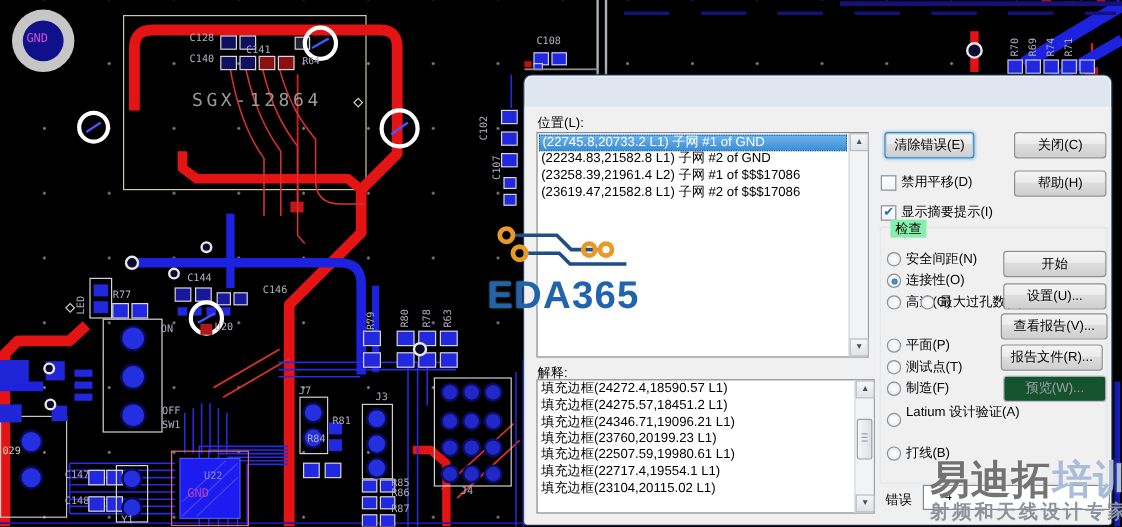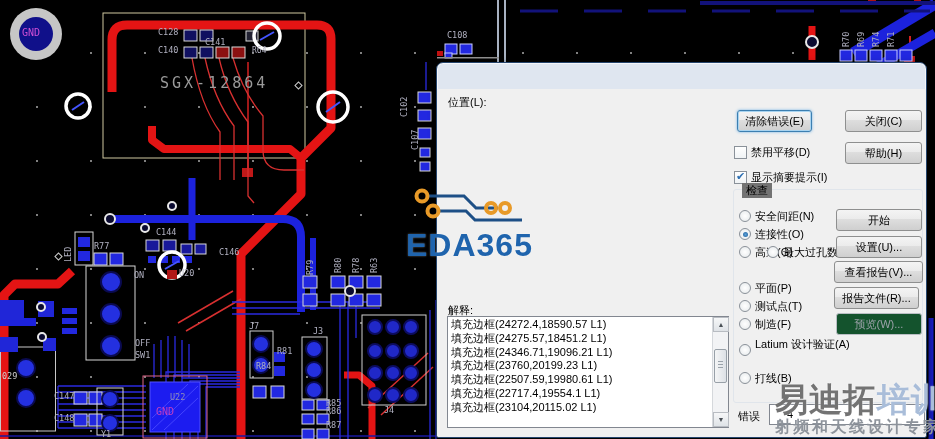--- a/index.html
+++ b/index.html
@@ -69,21 +69,21 @@
     line-height:20px;color:#000;cursor:default;white-space:nowrap;}
   .btn.focus{border-color:#3c7fb1;box-shadow:inset 0 0 0 1px #a9d4f0,0 0 3px #74b2e4;}
   .btn.disabled{color:#9ba1a8;background:#14532d;border-color:#b9bec4;}
   .chk-row,.ropt{position:absolute;display:flex;align-items:flex-start;cursor:default;}
   .cb{width:13px;height:13px;border:1px solid #8a9199;background:linear-gradient(#fff,#f0f3f5);
     flex:none;position:relative;margin-right:4px;}
   .cb.checked::after{content:"\2714";position:absolute;left:1px;top:-2px;color:#2d6fb2;font-size:11px;}
   .chk-row span.tx{font-size:11px;line-height:13px;}
   .group{position:absolute;left:296px;top:100px;width:190px;height:214px;
     border:1px solid #e0e5eb;border-radius:3px;}
-  .grp-label{position:absolute;left:8px;top:-7px;background:#737373;padding:0 4px;font-size:11px;}
+  .grp-label{position:absolute;left:8px;top:-7px;background:#86efac;padding:0 4px;font-size:11px;}
   .ropt{left:5px;}
   .radio{width:12px;height:12px;border-radius:50%;border:1px solid #8a9199;flex:none;
     background:radial-gradient(#ffffff,#e4e8ea);position:relative;margin-right:4px;}
   .radio.sel::after{content:"";position:absolute;left:3px;top:3px;width:5px;height:5px;
     border-radius:50%;background:radial-gradient(#5aa0d8,#1f5e98);}
   .rlab{font-size:11px;line-height:13px;max-width:104px;}
   .err-field{position:absolute;left:332px;top:315px;width:156px;height:21px;background:#fff;
     border:1px solid #828790;font-size:11px;line-height:19px;padding-left:17px;}
 </style>
 </head>
@@ -319,21 +319,21 @@
         <div class="pcb-label" style="left: 160px; top: 76px; color: rgb(154, 154, 154); font-size: 15px; letter-spacing: 3px;">SGX-12864</div>
         <div class="pcb-label" style="left: 252px; top: 47px; font-size: 8px;">R64</div>
         <div class="pcb-label" style="left: 447px; top: 31px;">C108</div>
         <div class="pcb-label" style="left: 842px; top: 47px; transform: rotate(-90deg);">R70</div>
         <div class="pcb-label" style="left: 857px; top: 47px; transform: rotate(-90deg);">R69</div>
         <div class="pcb-label" style="left: 872px; top: 47px; transform: rotate(-90deg);">R74</div>
         <div class="pcb-label" style="left: 887px; top: 47px; transform: rotate(-90deg);">R71</div>
         <div class="pcb-label" style="left: 64px; top: 262px; transform: rotate(-90deg);">LED</div>
         <div class="pcb-label" style="left: 94px; top: 242px;">R77</div>
         <div class="pcb-label" style="left: 156px; top: 228px;">C144</div>
-        <div class="pcb-label" style="left: 195px; top: 248px; padding-left: 24px;">C146</div>
+        <div class="pcb-label" style="left: 195px; top: 238px; padding-left: 24px;">C146</div>
         <div class="pcb-label" style="left: 134px; top: 271px;">ON</div>
         <div class="pcb-label" style="left: 179px; top: 269px;">U20</div>
         <div class="pcb-label" style="left: 135px; top: 339px;">OFF</div>
         <div class="pcb-label" style="left: 135px; top: 351px;">SW1</div>
         <div class="pcb-label" style="left: 2px; top: 372px; color: rgb(207, 207, 207);">029</div>
         <div class="pcb-label" style="left: 54px; top: 392px;">C147</div>
         <div class="pcb-label" style="left: 54px; top: 414px;">C148</div>
         <div class="pcb-label" style="left: 101px; top: 430px;">Y1</div>
         <div class="pcb-label" style="left: 170px; top: 393px; color: rgb(143, 143, 184);">U22</div>
         <div class="pcb-label" style="left: 156px; top: 407px; color: rgb(194, 63, 194); font-size: 10px;">GND</div>
@@ -352,20 +352,32 @@
         <div class="pcb-label" style="left: 400px; top: 117px; transform: rotate(-90deg);">C102</div>
         <div class="pcb-label" style="left: 411px; top: 150px; transform: rotate(-90deg);">C107</div>
       </div>
   </div>
 
   <div class="dialog">
     <div class="dlg-body">
 
       <span class="lbl" style="left:11px;top:6px;">位置(L):</span>
 
+      <div class="listbox" id="loc-list">
+        <div class="list-inner">
+          <div class="lrow sel">(22745.8,20733.2 L1) 子网 #1 of GND</div>
+          <div class="lrow">(22234.83,21582.8 L1) 子网 #2 of GND</div>
+          <div class="lrow">(23258.39,21961.4 L2) 子网 #1 of $$$17086</div>
+          <div class="lrow">(23619.47,21582.8 L1) 子网 #2 of $$$17086</div>
+        </div>
+        <div class="vscroll">
+          <div class="sarrow up">▲</div>
+          <div class="sarrow dn">▼</div>
+        </div>
+      </div>
 
       <div class="btn focus" style="left:300px;top:21px;width:75px;">清除错误(E)</div>
       <div class="btn" style="left:408px;top:21px;width:77px;">关闭(C)</div>
       <div class="btn" style="left:408px;top:53px;width:77px;">帮助(H)</div>
 
       <div class="chk-row" style="left:297px;top:57px;">
         <span class="cb"></span>
         <span class="tx">禁用平移(D)</span>
       </div>
       <div class="chk-row" style="left:297px;top:82px;">

